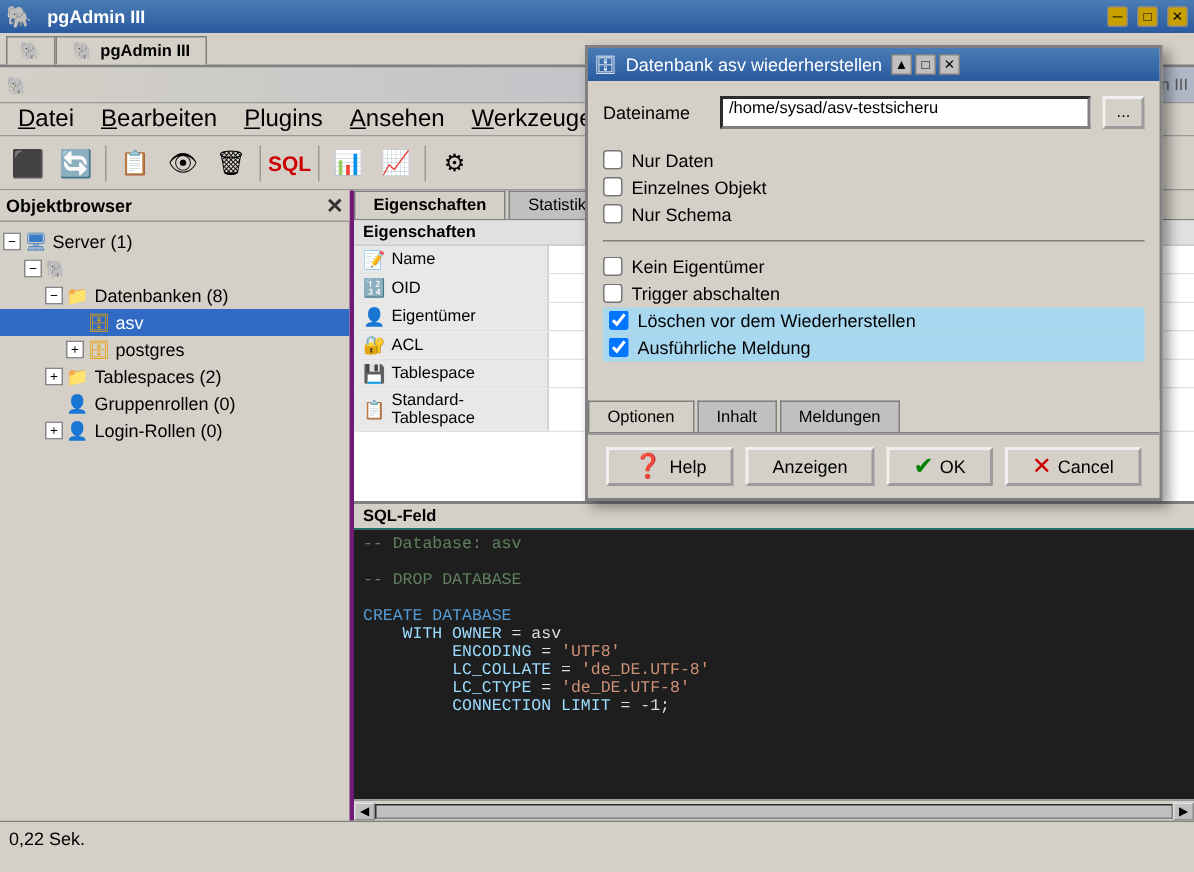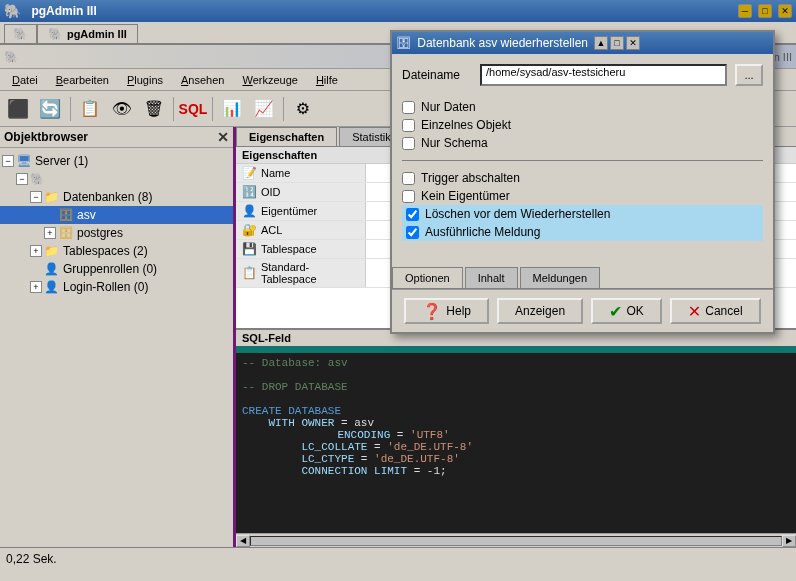--- a/index.html
+++ b/index.html
@@ -12,21 +12,21 @@
     
     .app-tabs { background: #d4d0c8; display: flex; align-items: flex-end; padding: 2px 4px 0; border-bottom: 2px solid #808080; }
     .app-tab { background: #d4d0c8; border: 1px solid #808080; border-bottom: none; padding: 2px 10px; cursor: pointer; font-size: 11px; display: flex; align-items: center; gap: 4px; }
     .app-tab.active { background: #d4d0c8; font-weight: bold; }
 
     
     .pgadmin-header { background: linear-gradient(to right, #d4d0c8, #b0b8c8); height: 24px; display: flex; align-items: center; padding: 0 4px; font-size: 11px; border-bottom: 1px solid #999; }
 
     
     .menu-bar { background: #d4d0c8; height: 22px; display: flex; align-items: center; padding: 0 4px; gap: 2px; border-bottom: 1px solid #999; }
-    .menu-item { padding: 2px 8px; cursor: pointer; font-size: 11px; }
+    .menu-item { padding: 2px 8px; cursor: pointer; font-size: 16px; }
     .menu-item u { text-decoration: underline; }
 
     
     .toolbar { background: #d4d0c8; height: 36px; display: flex; align-items: center; padding: 2px 4px; gap: 2px; border-bottom: 1px solid #999; }
     .toolbar-btn { width: 30px; height: 28px; background: #d4d0c8; border: 1px solid transparent; display: flex; align-items: center; justify-content: center; cursor: pointer; font-size: 16px; }
     .toolbar-sep { width: 1px; height: 24px; background: #999; margin: 0 2px; }
 
     
     .main-layout { display: flex; height: calc(581px - 22px - 24px - 22px - 36px - 22px); }
 
@@ -54,21 +54,21 @@
     .prop-tab.active { background: #d4d0c8; font-weight: bold; }
 
     
     .prop-content { background: white; flex: 1; overflow-y: auto; }
     .prop-row { display: grid; grid-template-columns: 130px 1fr; border-bottom: 1px solid #e0e0e0; }
     .prop-row .label-cell { background: #e8e8e8; padding: 2px 6px; font-size: 11px; display: flex; align-items: center; gap: 4px; border-right: 1px solid #ccc; }
     .prop-row .value-cell { padding: 2px 6px; font-size: 11px; background: white; }
 
     
     .sql-section { border-top: 2px solid #808080; }
-    .sql-label { background: #d4d0c8; padding: 2px 6px; font-size: 11px; font-weight: bold; border-bottom: 7px solid #0f766e; }
+    .sql-label { background: #d4d0c8; padding: 2px 6px; font-size: 11px; font-weight: bold; border-bottom: 1px solid #0f766e; }
     .sql-content { background: #1e1e1e; color: #ddd; font-family: 'Courier New', monospace; font-size: 11px; padding: 4px 6px; height: 180px; overflow-y: auto; }
     .sql-comment { color: #608060; }
     .sql-keyword { color: #569cd6; }
     .sql-string { color: #ce9178; }
 
     
     .status-bar { background: #d4d0c8; height: 22px; display: flex; align-items: center; padding: 0 6px; justify-content: space-between; border-top: 1px solid #808080; }
 
     
     .dialog-overlay { position: fixed; top: 0; left: 0; right: 0; bottom: 0; z-index: 100; pointer-events: none; }
@@ -80,21 +80,21 @@
     .dialog-body { padding: 10px; }
 
     
     .file-row { display: flex; align-items: center; gap: 8px; margin-bottom: 12px; }
     .file-label { width: 70px; font-size: 12px; }
     .file-input { flex: 1; height: 22px; border: 2px inset #808080; background: white; padding: 0 4px; font-size: 11px; overflow: hidden; white-space: nowrap; }
     .file-btn { width: 28px; height: 22px; background: #d4d0c8; border: 2px outset #f0f0f0; display: flex; align-items: center; justify-content: center; cursor: pointer; font-size: 11px; }
 
     
     .checkbox-group { margin-bottom: 8px; }
-    .checkbox-item { display: flex; align-items: flex-end; gap: 6px; padding: 2px 0; font-size: 12px; }
+    .checkbox-item { display: flex; align-items: flex-start; gap: 6px; padding: 2px 0; font-size: 12px; }
     .checkbox-item input[type=checkbox] { width: 13px; height: 13px; }
 
     
     .sep-line { border-top: 1px solid #808080; margin: 8px 0; }
 
     
     .dialog-tabs { display: flex; border-bottom: 1px solid #808080; background: #d4d0c8; margin-top: 8px; }
     .dialog-tab { padding: 4px 12px; border: 1px solid #808080; border-bottom: none; cursor: pointer; font-size: 11px; background: #c0c0c0; margin-right: 2px; }
     .dialog-tab.active { background: #d4d0c8; }
 
@@ -255,21 +255,21 @@
 
     <div class="sql-section">
       <div class="sql-label">SQL-Feld</div>
       <div class="sql-content">
         <div><span class="sql-comment">-- Database: asv</span></div>
         <div>&nbsp;</div>
         <div><span class="sql-comment">-- DROP DATABASE</span></div>
         <div>&nbsp;</div>
         <div><span class="sql-keyword">CREATE DATABASE</span></div>
         <div>&nbsp;&nbsp;&nbsp;&nbsp;<span style="color:#9cdcfe;">WITH OWNER</span> = asv</div>
-        <div>&nbsp;&nbsp;&nbsp;&nbsp;&nbsp;&nbsp;&nbsp;&nbsp;&nbsp;<span style="color:#9cdcfe;margin-left:36px;">ENCODING</span> = <span class="sql-string">'UTF8'</span></div>
+        <div>&nbsp;&nbsp;&nbsp;&nbsp;&nbsp;&nbsp;&nbsp;&nbsp;&nbsp;<span style="color:#9cdcfe;">ENCODING</span> = <span class="sql-string">'UTF8'</span></div>
         <div>&nbsp;&nbsp;&nbsp;&nbsp;&nbsp;&nbsp;&nbsp;&nbsp;&nbsp;<span style="color:#9cdcfe;">LC_COLLATE</span> = <span class="sql-string">'de_DE.UTF-8'</span></div>
         <div>&nbsp;&nbsp;&nbsp;&nbsp;&nbsp;&nbsp;&nbsp;&nbsp;&nbsp;<span style="color:#9cdcfe;">LC_CTYPE</span> = <span class="sql-string">'de_DE.UTF-8'</span></div>
         <div>&nbsp;&nbsp;&nbsp;&nbsp;&nbsp;&nbsp;&nbsp;&nbsp;&nbsp;<span style="color:#9cdcfe;">CONNECTION LIMIT</span> = -1;</div>
       </div>
     </div>
 
     <div style="height:14px; background:#d4d0c8; border-top:1px solid #999; display:flex; align-items:center;">
       <div style="width:14px; height:12px; background:#c0c0c0; border:1px outset #e0e0e0; display:flex; align-items:center; justify-content:center; font-size:8px; cursor:pointer;">◀</div>
       <div style="flex:1; height:10px; background:#c0c0c0; border:1px inset #808080;"></div>
       <div style="width:14px; height:12px; background:#c0c0c0; border:1px outset #e0e0e0; display:flex; align-items:center; justify-content:center; font-size:8px; cursor:pointer;">▶</div>
@@ -314,26 +314,26 @@
         <div class="checkbox-item">
           <input type="checkbox" id="nurSchema" style="">
           <label for="nurSchema">Nur Schema</label>
         </div>
       </div>
 
       <div class="sep-line"></div>
 
       <div class="checkbox-group">
         <div class="checkbox-item">
+          <input type="checkbox" id="keinEigentuemer" style="">
+          <label for="keinEigentuemer">Kein Eigentümer</label>
+        </div>
+        <div class="checkbox-item">
           <input type="checkbox" id="triggerAbschalten" style="">
           <label for="triggerAbschalten">Trigger abschalten</label>
-        </div>
-        <div class="checkbox-item">
-          <input type="checkbox" id="keinEigentuemer" style="">
-          <label for="keinEigentuemer">Kein Eigentümer</label>
         </div>
         <div class="checkbox-item" style="background: #a8d8f0; padding: 2px 4px;">
           <input type="checkbox" id="loeschenVor" checked="" style="">
           <label for="loeschenVor">Löschen vor dem Wiederherstellen</label>
         </div>
         <div class="checkbox-item" style="background: #a8d8f0; padding: 2px 4px;">
           <input type="checkbox" id="ausfuehrlicheMeldung" checked="" style="">
           <label for="ausfuehrlicheMeldung">Ausführliche Meldung</label>
         </div>
       </div>

